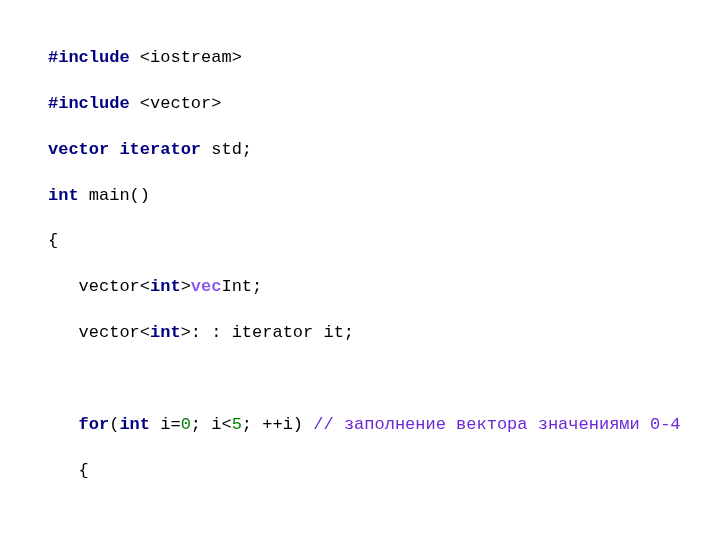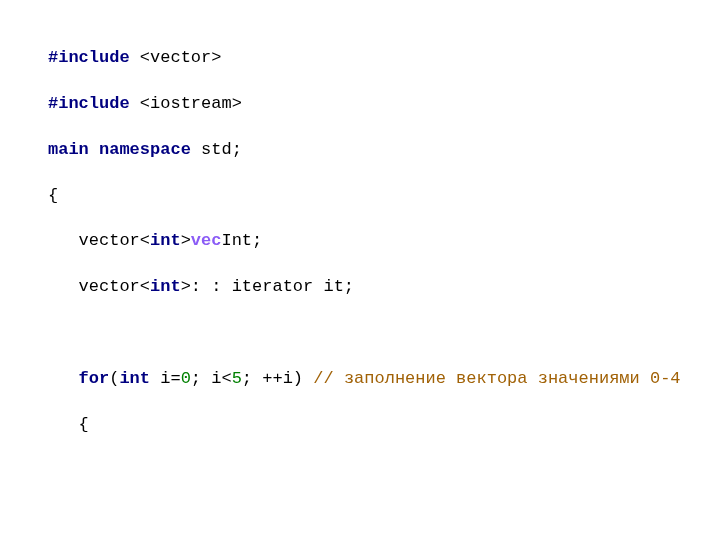--- a/index.html
+++ b/index.html
@@ -14,30 +14,31 @@
     box-sizing: border-box;
   }
   .code-block {
     padding: 24px 0 0 48px;
     white-space: pre;
   }
   .kw   { color: #000080; font-weight: bold; }   
   .ident{ color: #000000; }                       
   .op   { color: #000000; }                       
   .num  { color: #008000; }                       
-  .cmt  { color: #a16207; }                       
+  .cmt  { color: #6d28d9; }                       
   .ubold{ color: #8b5cf6; font-weight: bold; }    
 </style>
 </head>
 <body>
 
 <div class="code-block">
+<div><span class="kw">#include</span><span class="ident"> &lt;iostream&gt;</span></div>
 <div><span class="kw">#include</span><span class="ident"> &lt;vector&gt;</span></div>
-<div><span class="kw">#include</span><span class="ident"> &lt;iostream&gt;</span></div>
-<div><span class="kw">main</span><span class="kw"> namespace</span><span class="ident"> std;</span></div>
+<div><span class="kw">vector</span><span class="kw"> iterator</span><span class="ident"> std;</span></div>
+<div><span class="kw">int</span><span class="ident"> main()</span></div>
 <div><span class="op">{</span></div>
 <div><span>   </span><span class="ident">vector&lt;</span><span class="kw">int</span><span class="ident">&gt;</span><span class="ubold">vec</span><span class="ident">Int;</span></div>
 <div><span>   </span><span class="ident">vector&lt;</span><span class="kw">int</span><span class="ident">&gt;</span><span class="ident">: : iterator it;</span></div>
 <div><span></span>&nbsp;</div>
 <div><span>   </span><span class="kw">for</span><span class="op">(</span><span class="kw">int</span><span class="ident"> i=</span><span class="num">0</span><span class="ident">; i&lt;</span><span class="num">5</span><span class="ident">; ++i) </span><span class="cmt">// заполнение вектора значениями 0-4</span></div>
 <div><span>   </span><span class="op">{</span></div>
 
 
 
 

